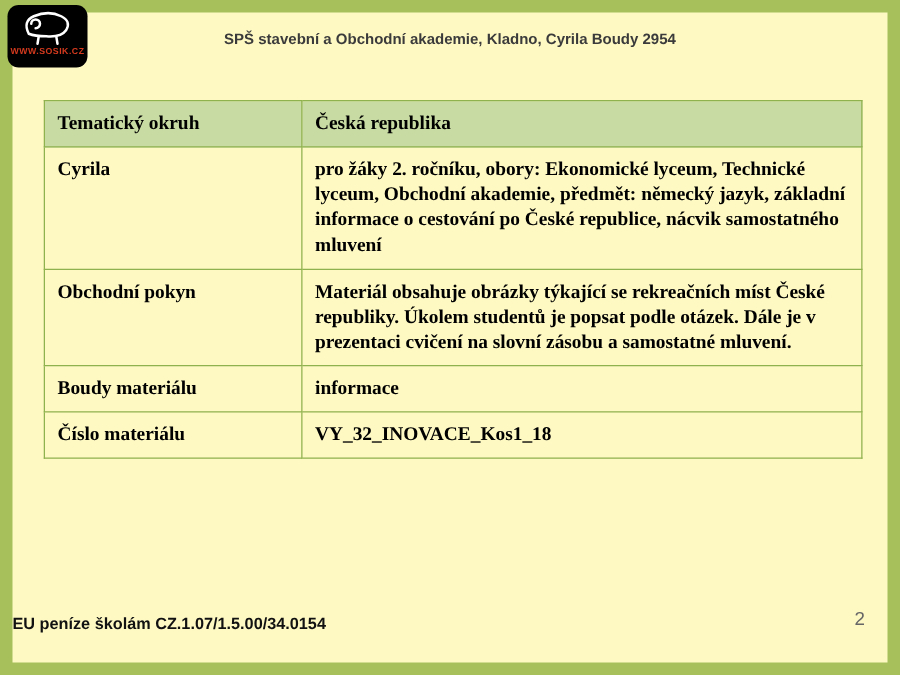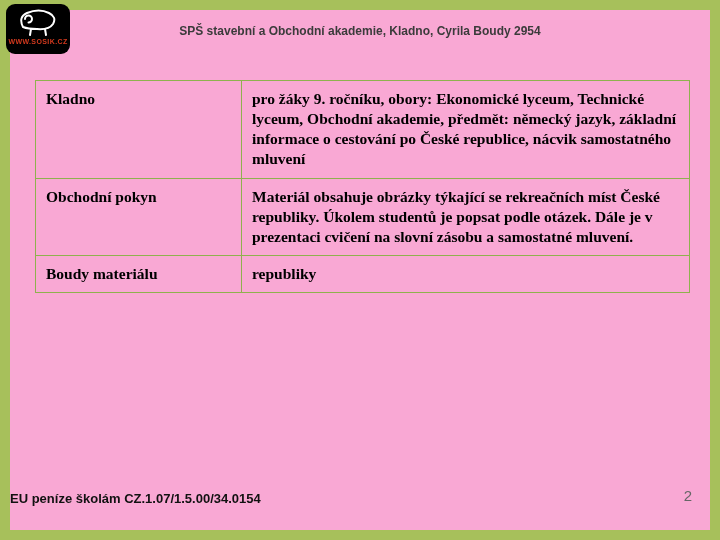--- a/index.html
+++ b/index.html
@@ -15,21 +15,21 @@
     position:relative;
     width:720px;height:540px;
     box-sizing:border-box;
     background:var(--frame);
     font-family:"Liberation Sans", sans-serif;
     overflow:hidden;
   }
   .inner{
     position:absolute;
     left:10px;top:10px;right:10px;bottom:10px;
-    background:#f9a8d4;
+    background:#fef9c3;
   }
   
   .logo{
     position:absolute;
     left:6px;top:4px;
     width:64px;height:50px;
     background:var(--logo-bg);
     border-radius:9px;
     z-index:5;
     display:flex;flex-direction:column;align-items:center;justify-content:flex-start;
@@ -107,31 +107,39 @@
       </svg>
     </span>
     <div class="logo-text">WWW.SOSIK.CZ</div>
   </div>
 
   <div class="inner">
     <div class="header-title">SPŠ stavební a Obchodní akademie, Kladno, Cyrila Boudy 2954</div>
 
     <table class="info">
       <tbody>
+          <tr class="highlight short">
+        <td class="label">Tematický okruh</td>
+        <td class="value">Česká republika</td>
+      </tr>
       <tr>
-        <td class="label">Kladno</td>
-        <td class="value">pro žáky 9. ročníku, obory: Ekonomické lyceum, Technické lyceum, Obchodní akademie, předmět: německý jazyk, základní informace o cestování po České republice, nácvik samostatného mluvení</td>
+        <td class="label">Cyrila</td>
+        <td class="value">pro žáky 2. ročníku, obory: Ekonomické lyceum, Technické lyceum, Obchodní akademie, předmět: německý jazyk, základní informace o cestování po České republice, nácvik samostatného mluvení</td>
       </tr>
       <tr>
         <td class="label">Obchodní pokyn</td>
         <td class="value"> Materiál obsahuje obrázky týkající se rekreačních míst České republiky. Úkolem studentů je popsat podle otázek. Dále je v prezentaci cvičení na slovní zásobu a samostatné mluvení.</td>
       </tr>
       <tr class="short">
         <td class="label">Boudy materiálu</td>
-        <td class="value">republiky</td>
+        <td class="value">informace</td>
+      </tr>
+      <tr class="short">
+        <td class="label">Číslo materiálu</td>
+        <td class="value">VY_32_INOVACE_Kos1_18</td>
       </tr>
     </tbody>
       </table>
 
     <div class="footer-text">EU peníze školám CZ.1.07/1.5.00/34.0154</div>
     <div class="page-number">2</div>
   </div>
 </div>
 
 </body></html>

